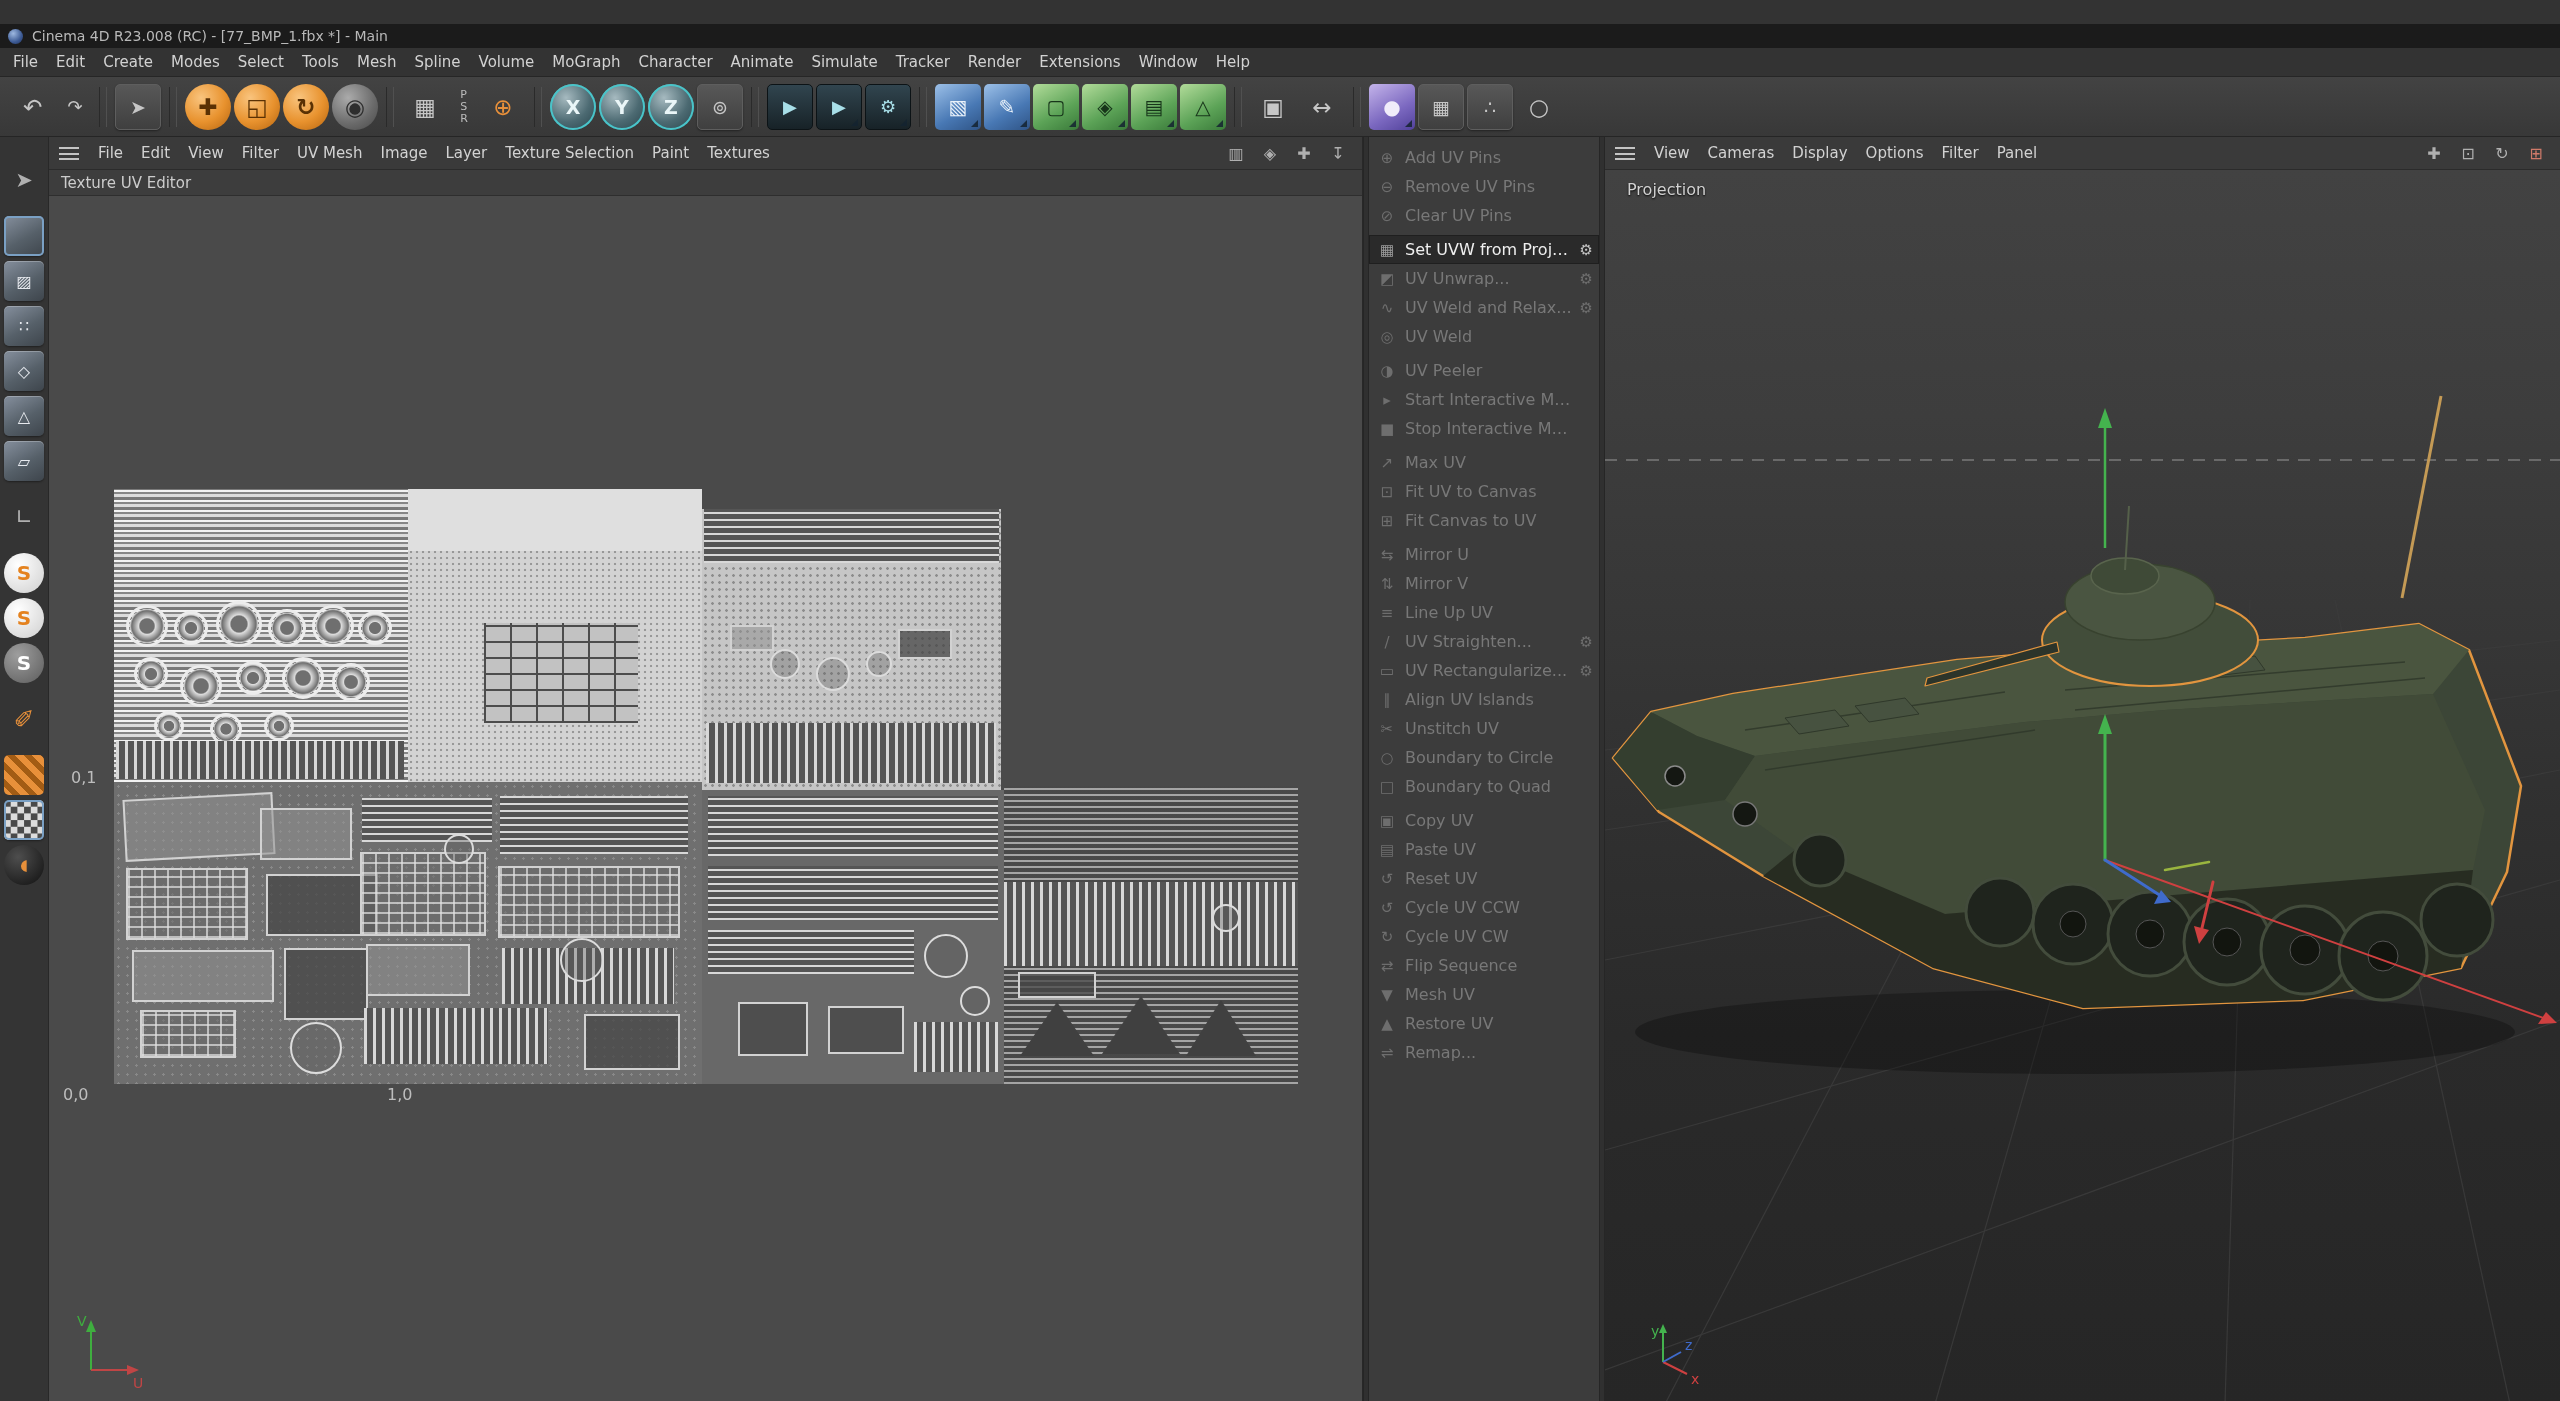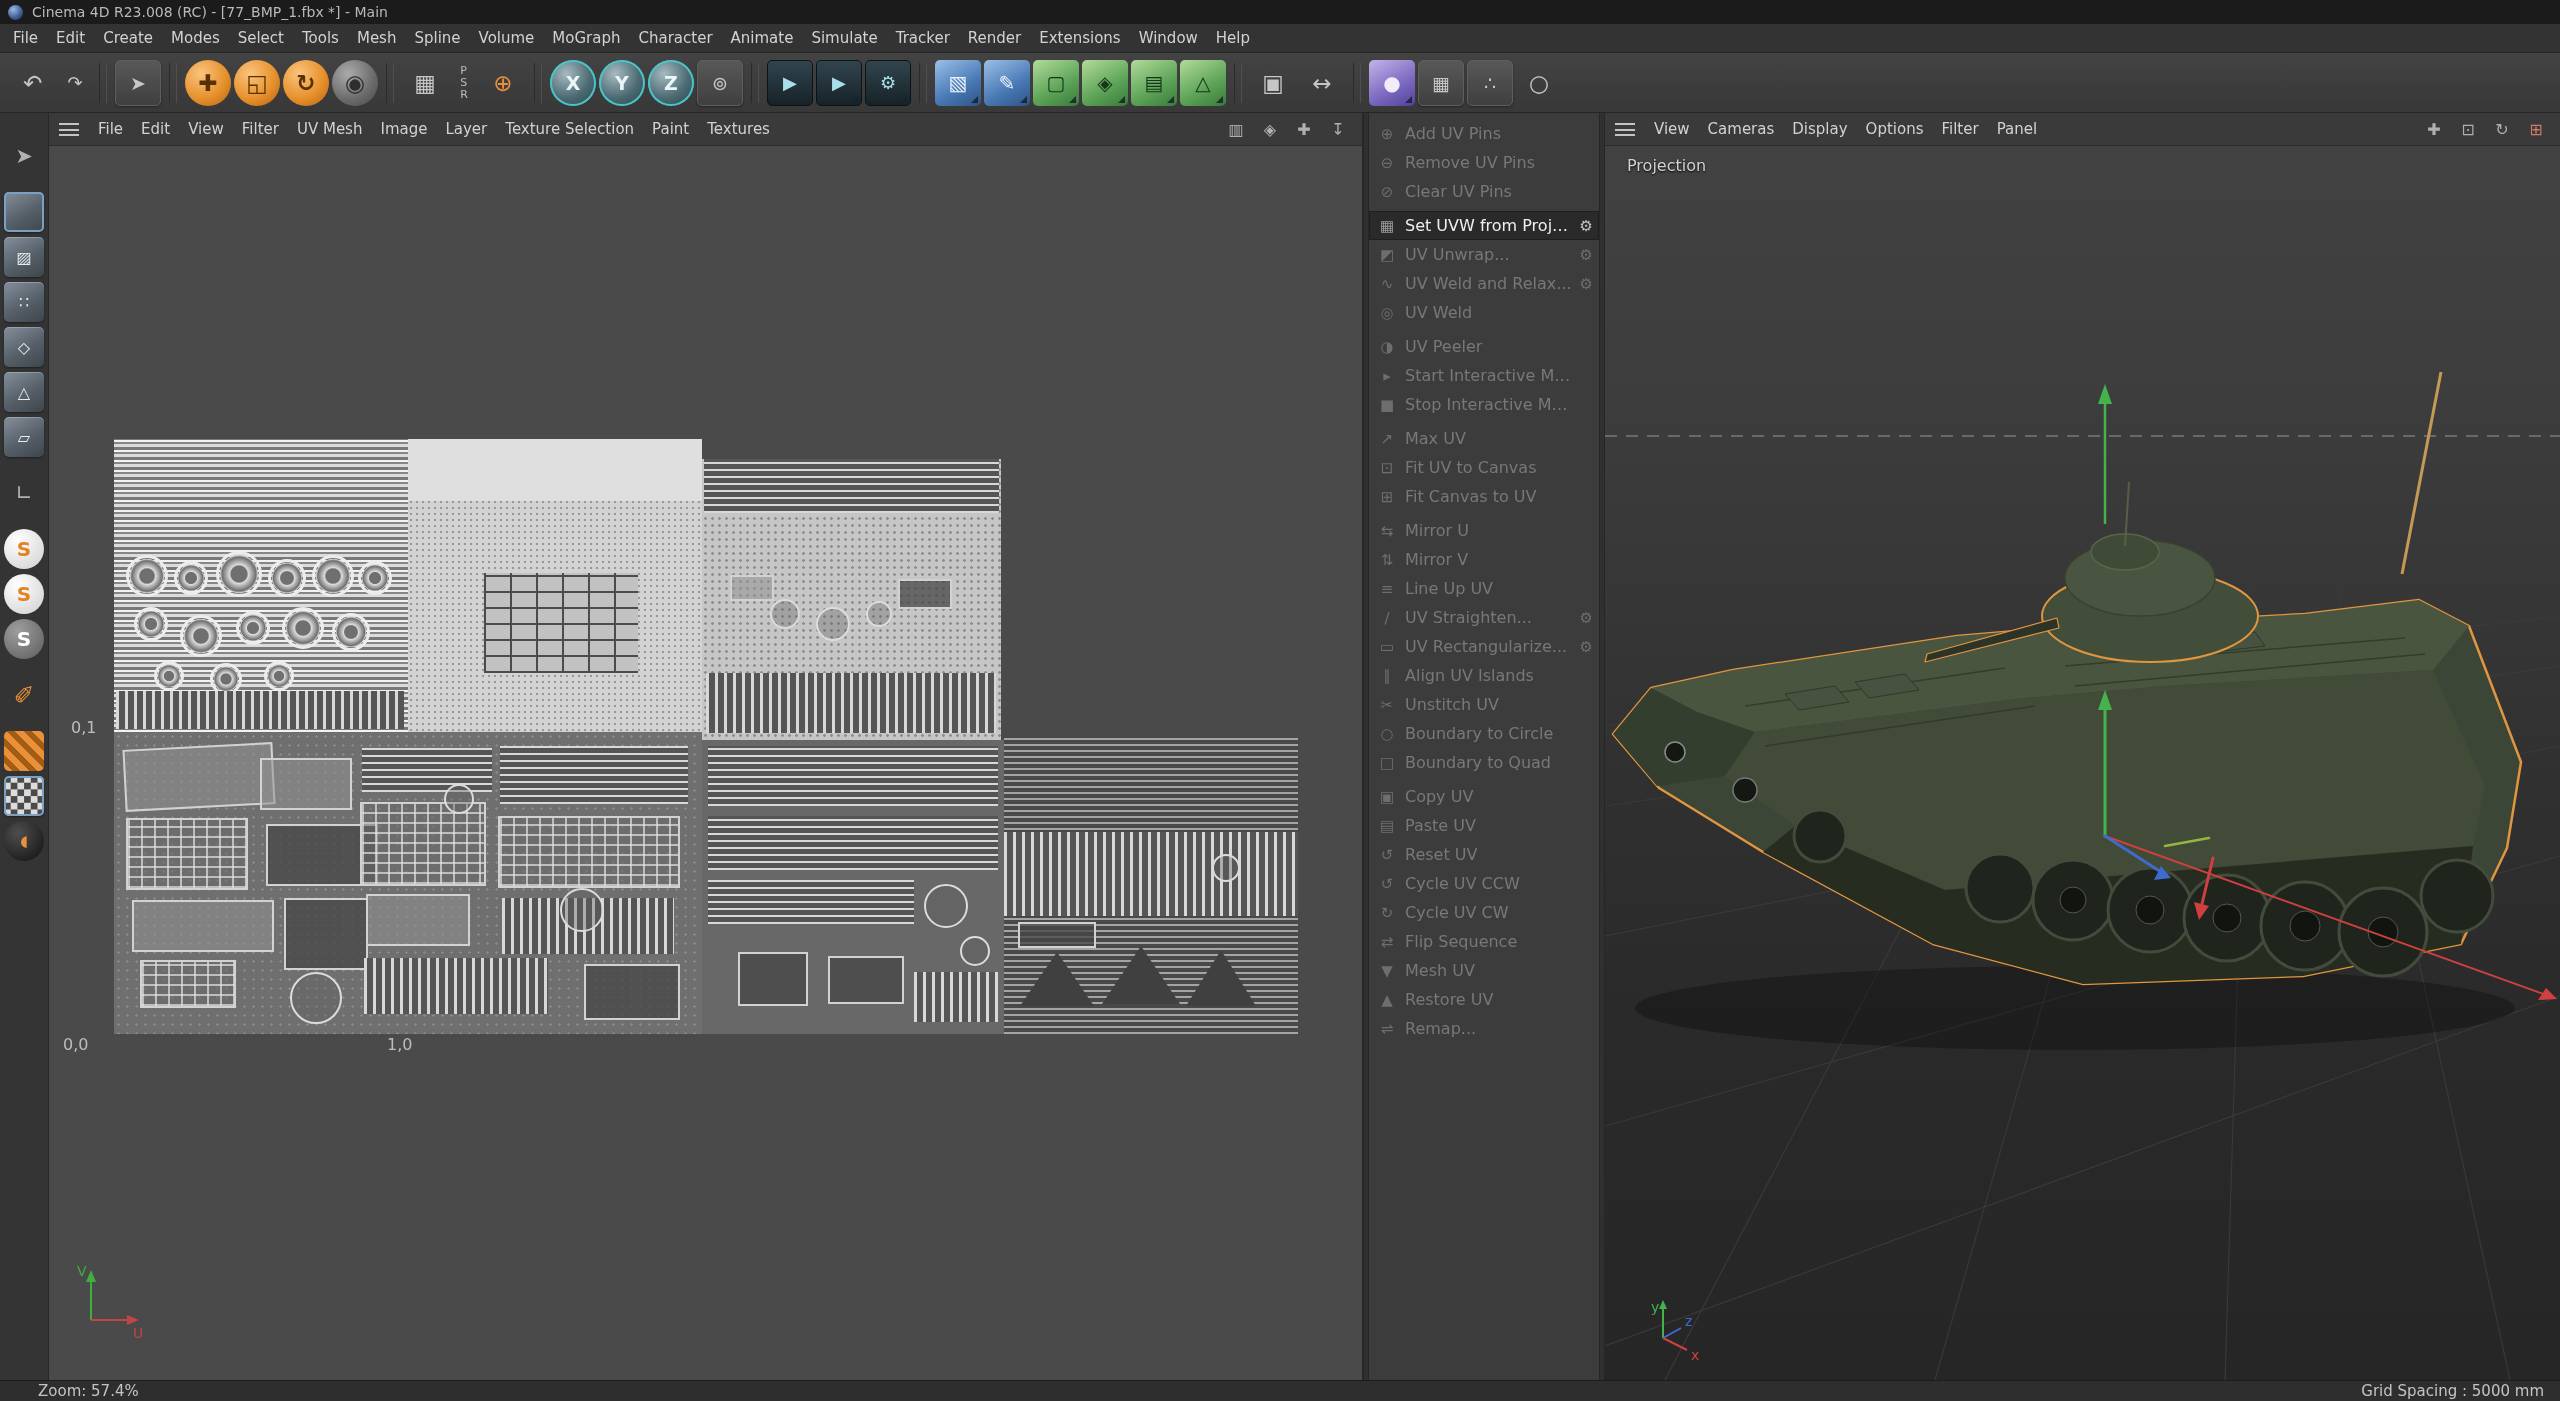--- a/index.html
+++ b/index.html
@@ -4,21 +4,21 @@
 <style>
   * { box-sizing: border-box; margin: 0; padding: 0; }
   html,body { background:#222; }
   .app {
     width: 2560px; height: 1401px; overflow: hidden; position: relative;
     font-family: "DejaVu Sans", "Liberation Sans", sans-serif;
     background:#333; color:#ccc; cursor: default;
   }
   
   .titlebar { height:24px; background:#1b1b1b; display:flex; align-items:center; gap:9px;
-    padding-left:8px; font-size:14px; color:#b9b9b9; }
+    padding-left:8px; font-size:14px; color:#b9b9b9;margin-top:24px; }
   .logo { width:15px; height:15px; border-radius:50%;
     background: radial-gradient(circle at 35% 30%, #9db8e0, #3c5a94 60%, #22335c); }
   
   .menubar { height:29px; display:flex; align-items:center; background:#333333;
     border-bottom:1px solid #262626; padding-left:4px; }
   .menu-item { padding:0 9px; font-size:15px; color:#d2d2d2; line-height:29px; white-space:nowrap; }
   
   .toolbar { height:60px; display:flex; align-items:center; padding:0 10px; gap:3px;
     background:linear-gradient(#434343,#383838); border-bottom:1px solid #252525; }
   .tb { width:46px; height:46px; display:flex; align-items:center; justify-content:center;
@@ -321,20 +321,23 @@
             <span class="menu-item">Textures</span>
           </span>
         <span class="pm-right">
 
         <span class="pm-ic">▥</span>
             <span class="pm-ic">◈</span>
             <span class="pm-ic">✚</span>
             <span class="pm-ic">↧</span>
           </span>
       </div>
+      <div class="uv-title-row">
+        <span>Texture UV Editor</span>
+      </div>
 
       <div class="uv-canvas">
 
         <div class="tileline tl-v" style="left:65px;top:586px;height:298px"></div>
         <div class="tileline tl-h" style="left:65px;top:882px;width:296px"></div>
 
         <div class="isl is1" style="left:65px;top:293px;width:294px;height:293px">
           <div class="gear" style="left:12px;top:116px;width:42px;height:42px"></div>
           <div class="gear" style="left:60px;top:122px;width:34px;height:34px"></div>
           <div class="gear" style="left:102px;top:112px;width:46px;height:46px"></div>

